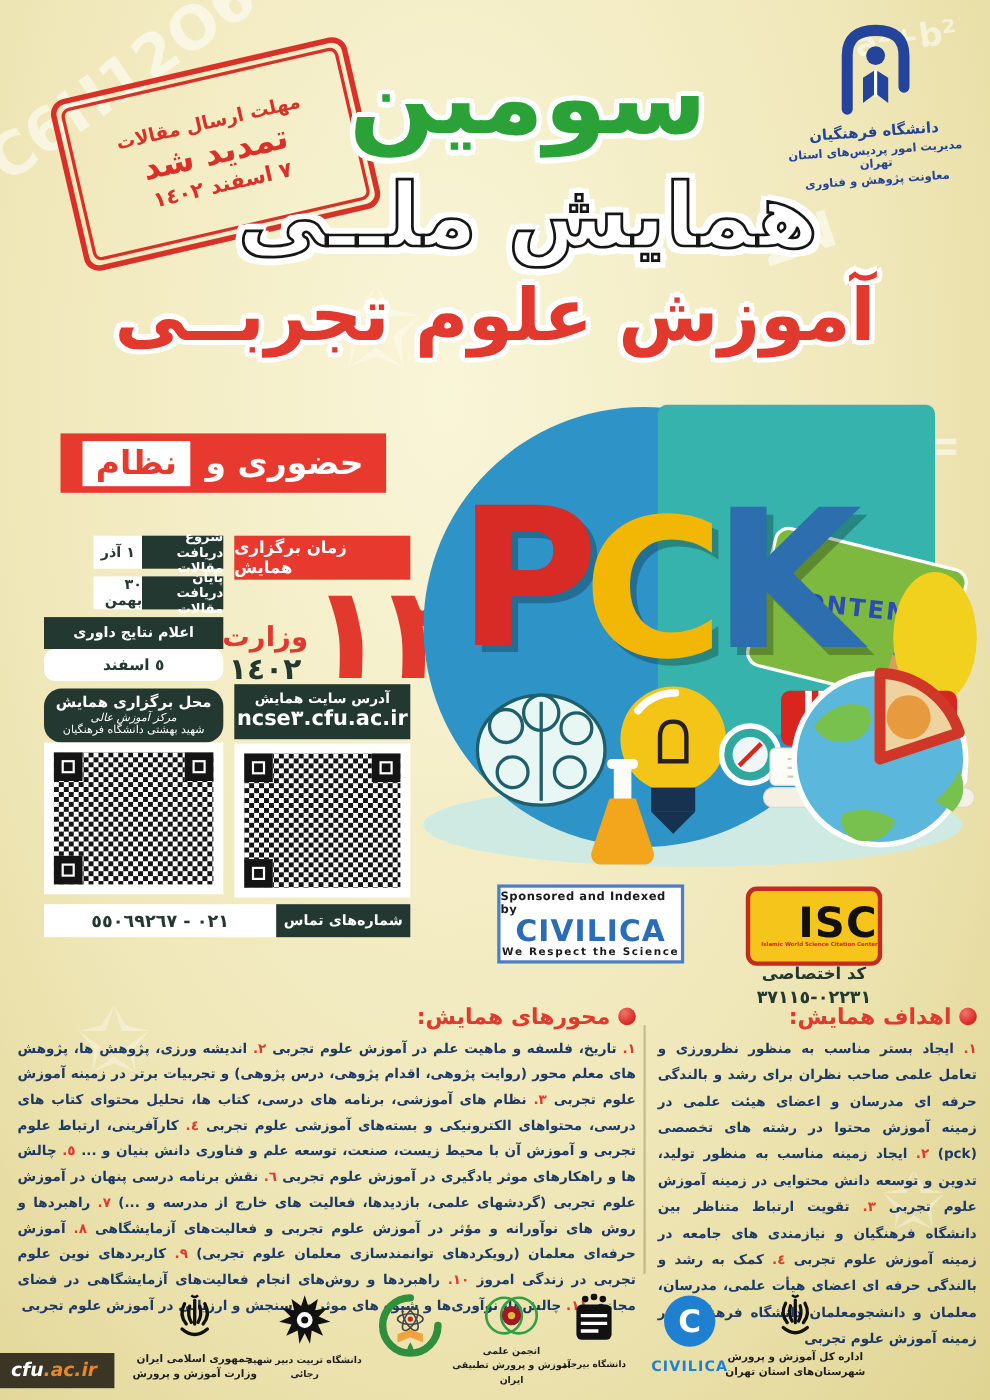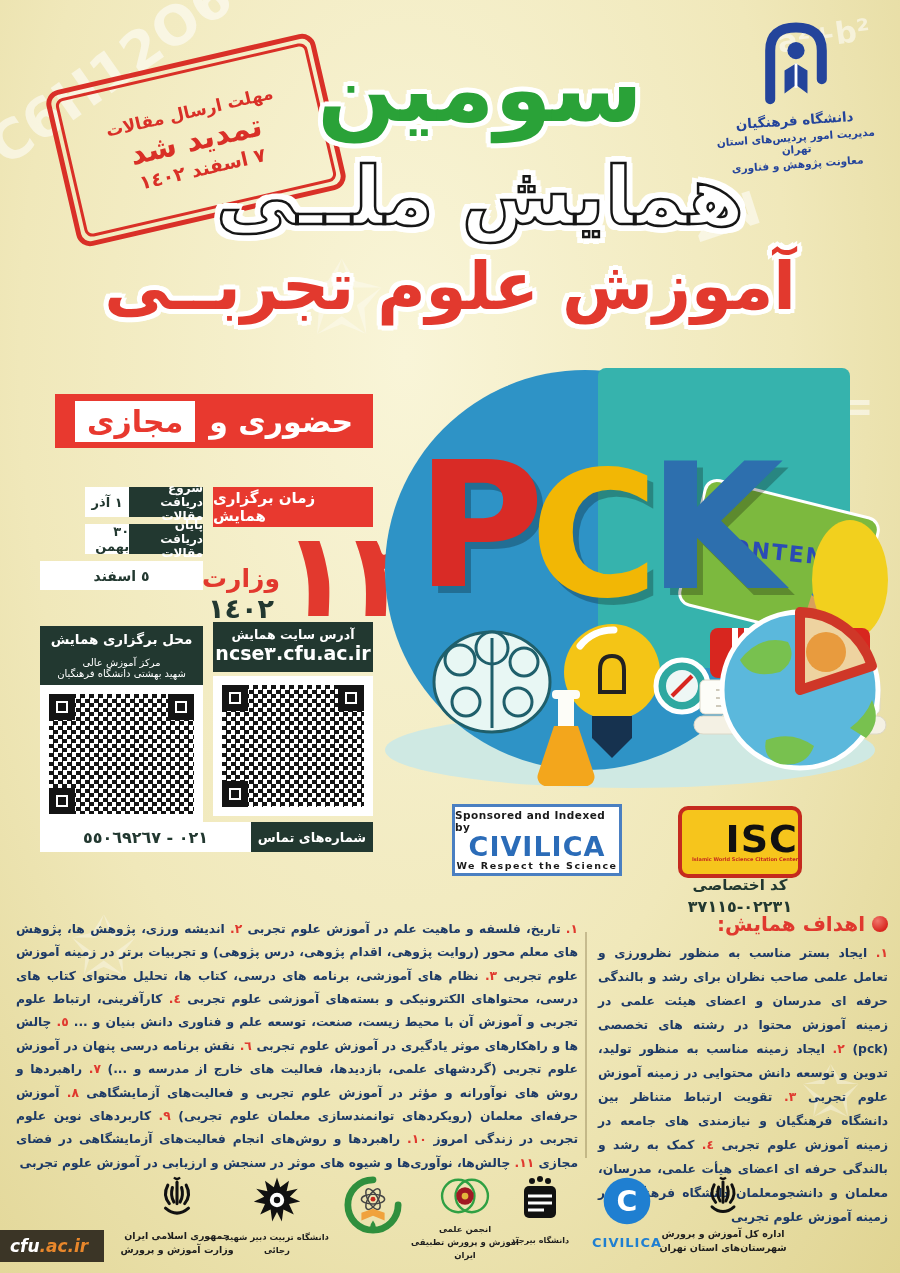--- a/index.html
+++ b/index.html
@@ -35,25 +35,25 @@
   .mode{left:55px;top:394px;height:54px;background:#e8392f;display:inline-flex;align-items:center;
     padding:0 20px;gap:14px;font-size:30px;font-weight:bold;color:#fff;}
   .mode .hl{background:#fff;color:#e8392f;padding:3px 12px;}
   
   .dark{background:#223830;color:#fff;}
   .srow{left:40px;width:163px;height:30px;display:flex;}
   .srow .lab{width:102px;display:flex;align-items:center;justify-content:center;font-size:12px;font-weight:bold;}
   .srow .val{width:61px;background:#fff;color:#223830;display:flex;align-items:center;justify-content:center;font-size:13px;font-weight:bold;margin-left:45px;}
   .jud{left:40px;top:561px;width:163px;}
   .jud .lab{height:29px;display:flex;align-items:center;justify-content:center;font-size:13px;font-weight:bold;}
-  .jud .val{height:29px;background:#fff;color:#223830;display:flex;align-items:center;justify-content:center;font-size:14px;font-weight:bold;}
+  .jud .val{height:29px;background:#fff;color:#223830;display:flex;align-items:center;justify-content:center;font-size:14px;font-weight:bold;border-radius:10px;}
   .venue{left:40px;top:626px;width:163px;}
-  .venue-head{padding:5px 4px 6px;text-align:center;}
+  .venue-head{padding:5px 4px 6px;text-align:center;border-radius:16px;}
   .venue-l0{font-size:13.5px;font-weight:bold;}
-  .venue-l1{font-size:10px;margin-top:10px;}
+  .venue-l1{font-size:10px;margin-top:0;font-style:italic;}
   .venue-l2{font-size:10px;}
   .qr{background:#fff;position:relative;}
   .qr .mods{position:absolute;inset:9px;background-image:conic-gradient(#141414 25%,transparent 0 50%,#141414 0 75%,transparent 0);background-size:9px 9px;}
   .finder{position:absolute;width:26px;height:26px;border:7px solid #141414;background:#fff;box-sizing:border-box;}
   .finder::after{content:"";position:absolute;inset:2px;background:#141414;}
   .phone{left:40px;top:822px;width:333px;height:30px;display:flex;}
   .phone .lab{width:122px;display:flex;align-items:center;justify-content:center;font-size:13px;font-weight:bold;}
   .phone .val{flex:1;background:#fff;color:#223830;display:flex;align-items:center;justify-content:center;
     font-size:16px;font-weight:bold;letter-spacing:1px;direction:ltr;}
   
@@ -133,32 +133,33 @@
       <div class="uni-l3">معاونت پژوهش و فناوری</div>
     </div>
   </div>
 
   <div class="abs t2">همایش ملــی</div>
   <div class="abs t1 halo">سومین</div>
   <div class="abs t3 halo">آموزش علوم تجربــی</div>
 
   <div class="abs mode" dir="rtl">
     <span>حضوری و</span>
-    <span class="hl">مجازی</span>
+    <span class="hl">نظام</span>
   </div>
 
   <div class="abs srow" dir="rtl" style="top:487px;">
     <div class="lab dark">شروع دریافت مقالات</div>
     <div class="val">١ آذر</div>
   </div>
   <div class="abs srow" dir="rtl" style="top:524px;">
     <div class="lab dark">پایان دریافت مقالات</div>
     <div class="val">٣٠ بهمن</div>
   </div>
   <div class="abs jud">
+    <div class="lab dark">اعلام نتایج داوری</div>
     <div class="val">٥ اسفند</div>
   </div>
   <div class="abs venue">
     <div class="venue-head dark">
       <div class="venue-l0">محل برگزاری همایش</div>
       <div class="venue-l1">مرکز آموزش عالی</div>
       <div class="venue-l2">شهید بهشتی دانشگاه فرهنگیان</div>
     </div>
     <div class="qr" style="height:138px;">
       <div class="mods"></div>
@@ -285,20 +286,24 @@
 
   <div class="abs sec goals">
     <div class="sec-head">
       <span class="berry"></span>
       <span class="sec-title">اهداف همایش:</span>
     </div>
     <div class="sec-body" id="goals-body"><span class="sec-num">١. </span><span class="sec-txt">ایجاد بستر مناسب به منظور نظرورزی و تعامل علمی صاحب نظران برای رشد و بالندگی حرفه ای مدرسان و اعضای هیئت علمی در زمینه آموزش محتوا در رشته های تخصصی (pck) </span><span class="sec-num">٢. </span><span class="sec-txt">ایجاد زمینه مناسب به منظور تولید، تدوین و توسعه دانش محتوایی در زمینه آموزش علوم تجربی </span><span class="sec-num">٣. </span><span class="sec-txt">تقویت ارتباط متناظر بین دانشگاه فرهنگیان و نیازمندی های جامعه در زمینه آموزش علوم تجربی </span><span class="sec-num">٤. </span><span class="sec-txt">کمک به رشد و بالندگی حرفه ای اعضای هیأت علمی، مدرسان، معلمان و دانشجومعلمان دانشگاه فرهنگیان در زمینه آموزش علوم تجربی </span></div>
   </div>
 
   <div class="abs sec topics">
+    <div class="sec-head">
+      <span class="berry"></span>
+      <span class="sec-title">محورهای همایش:</span>
+    </div>
     <div class="sec-body" id="topics-body"><span class="sec-num">١. </span><span class="sec-txt">تاریخ، فلسفه و ماهیت علم در آموزش علوم تجربی </span><span class="sec-num">٢. </span><span class="sec-txt">اندیشه ورزی، پژوهش ها، پژوهش های معلم محور (روایت پژوهی، اقدام پژوهی، درس پژوهی) و تجربیات برتر در زمینه آموزش علوم تجربی </span><span class="sec-num">٣. </span><span class="sec-txt">نظام های آموزشی، برنامه های درسی، کتاب ها، تحلیل محتوای کتاب های درسی، محتواهای الکترونیکی و بسته‌های آموزشی علوم تجربی </span><span class="sec-num">٤. </span><span class="sec-txt">کارآفرینی، ارتباط علوم تجربی و آموزش آن با محیط زیست، صنعت، توسعه علم و فناوری دانش بنیان و ... </span><span class="sec-num">٥. </span><span class="sec-txt">چالش ها و راهکارهای موثر یادگیری در آموزش علوم تجربی </span><span class="sec-num">٦. </span><span class="sec-txt">نقش برنامه درسی پنهان در آموزش علوم تجربی (گردشهای علمی، بازدیدها، فعالیت های خارج از مدرسه و ...) </span><span class="sec-num">٧. </span><span class="sec-txt">راهبردها و روش های نوآورانه و مؤثر در آموزش علوم تجربی و فعالیت‌های آزمایشگاهی </span><span class="sec-num">٨. </span><span class="sec-txt">آموزش حرفه‌ای معلمان (رویکردهای توانمندسازی معلمان علوم تجربی) </span><span class="sec-num">٩. </span><span class="sec-txt">کاربردهای نوین علوم تجربی در زندگی امروز </span><span class="sec-num">١٠. </span><span class="sec-txt">راهبردها و روش‌های انجام فعالیت‌های آزمایشگاهی در فضای مجازی </span><span class="sec-num">١١. </span><span class="sec-txt">چالش‌ها، نوآوری‌ها و شیوه های موثر در سنجش و ارزیابی در آموزش علوم تجربی </span></div>
   </div>
 
   <div class="logo-item" style="left:112px;width:130px;">
     <svg width="46" height="46" viewBox="0 0 60 60">
       <g stroke="#111" stroke-width="4" fill="none" stroke-linecap="round">
         <path d="M30 8 v28"></path>
           <path d="M18 12 q-7 13 2 24"></path>
           <path d="M42 12 q7 13 -2 24"></path>
         <path d="M24 15 q-3 11 2 19"></path>

